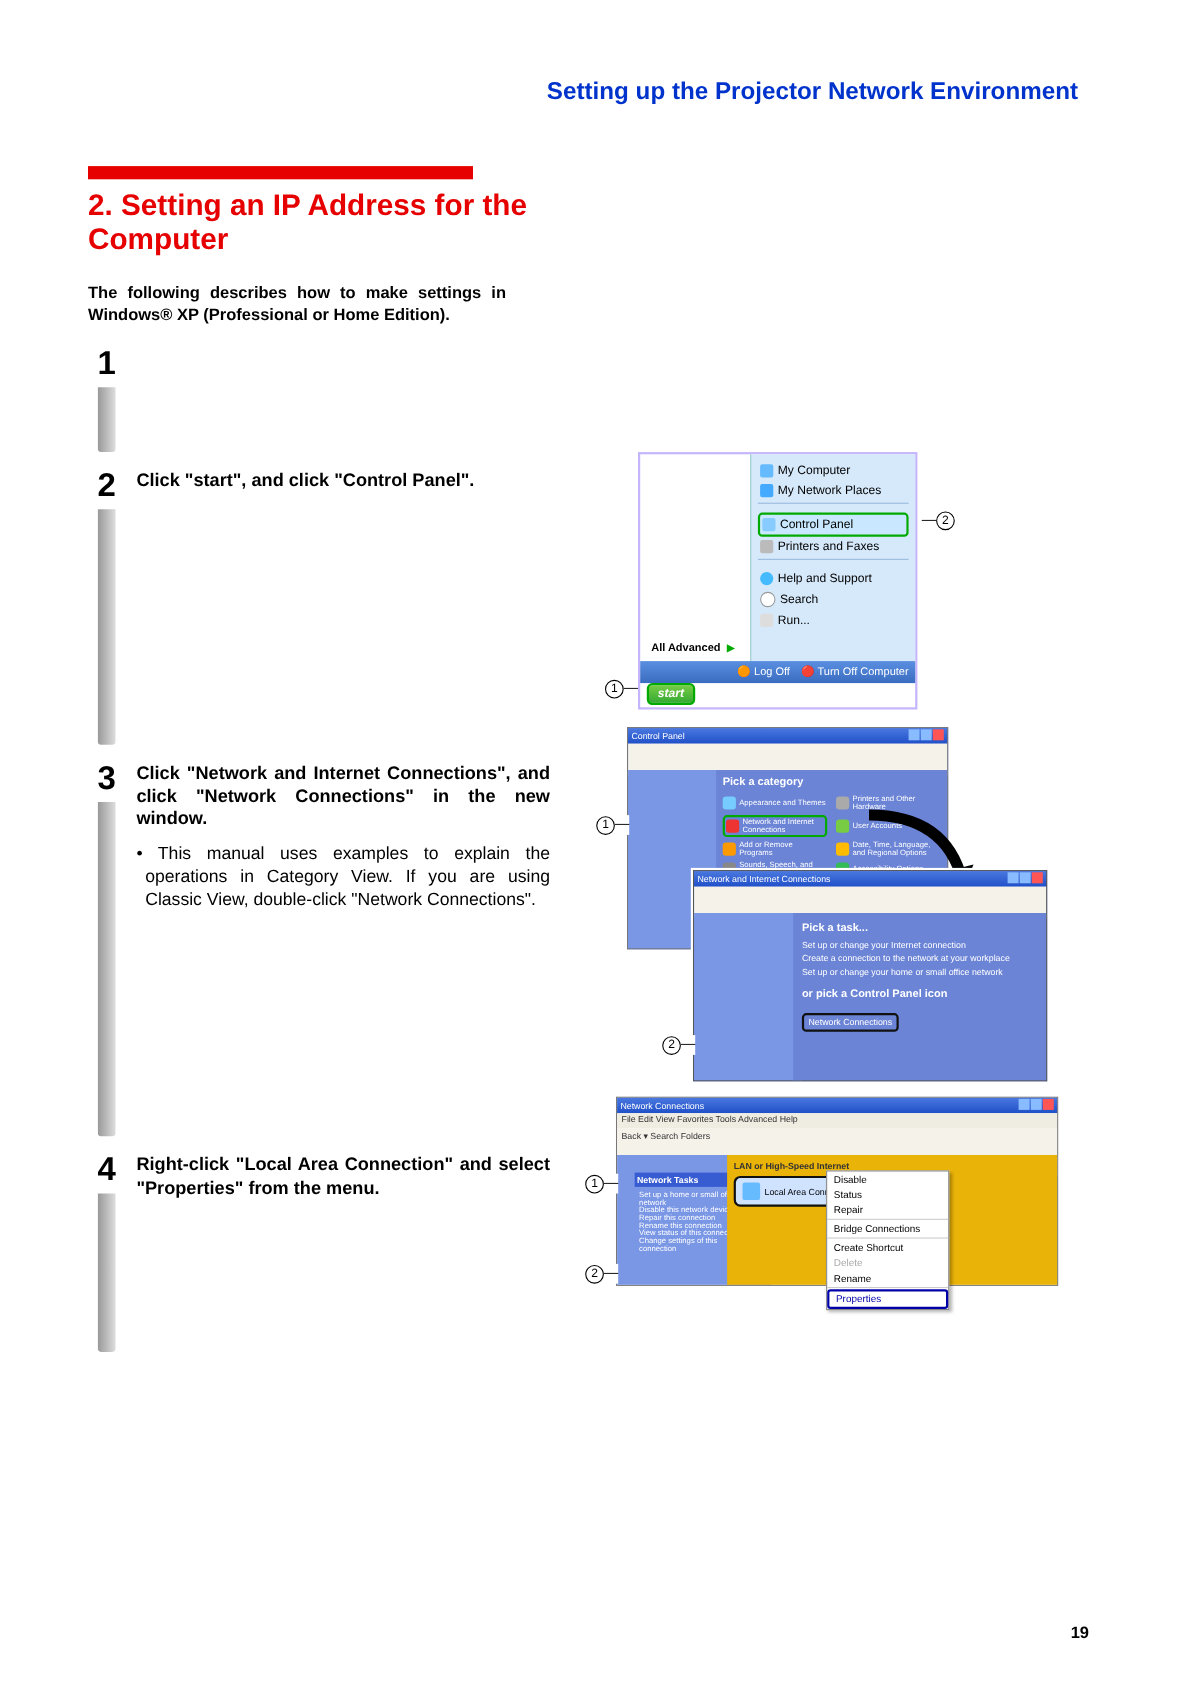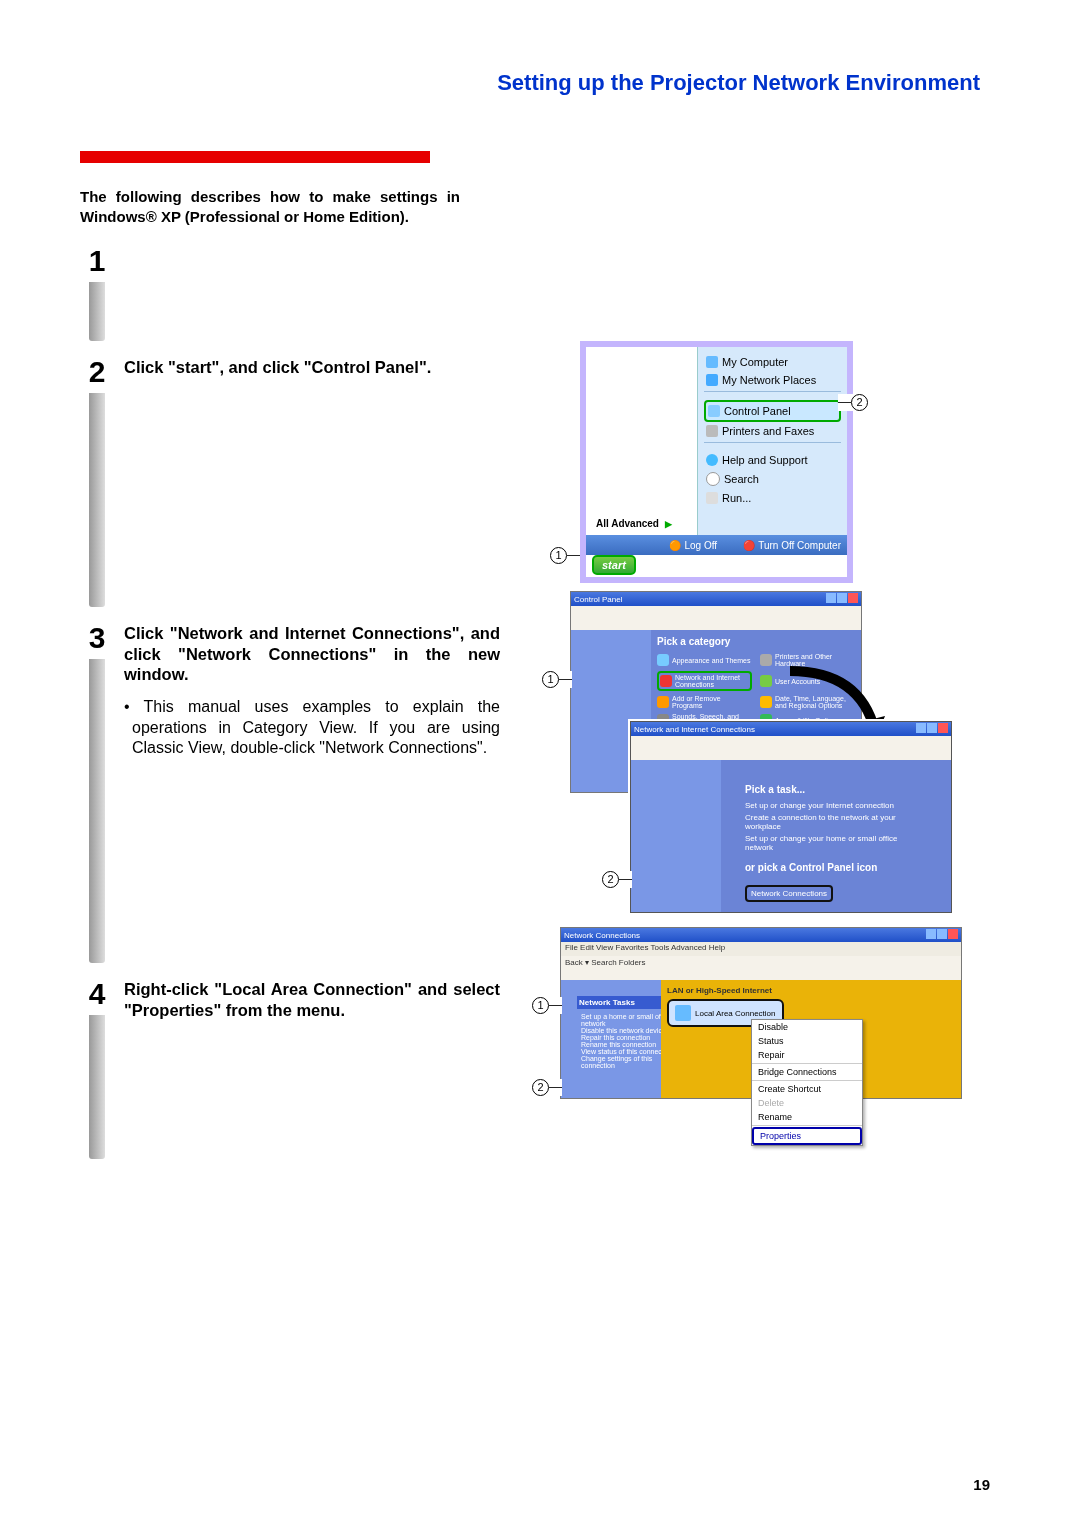--- a/index.html
+++ b/index.html
@@ -110,25 +110,24 @@
     border:1px solid #000;
     border-radius:50%;
     width:15px;height:15px;
     line-height:15px;
     text-align:center;
     font-size:11px;
   }
 
   
   .shot {
-    border:6px solid #c4b5fd;
+    border:2px solid #c4b5fd;
     background:#fff;
     position:relative;
     font-size:11px;
-    padding-left:11px;
   }
   .shot1 { width:250px; height:230px; margin-left:60px;}
   .shot1 .menu-right{
     position:absolute; right:0; top:0; width:150px; height:190px;
     background:#d6e9fb;
     border-left:1px solid #9cc;
     padding:6px;
     box-sizing:border-box;
   }
   .shot1 .menu-right div{ padding:3px 2px; display:flex; align-items:center; gap:4px;}
@@ -136,21 +135,21 @@
   .shot1 .allprog{
     position:absolute; left:10px; bottom:48px; font-weight:bold; font-size:10px;
   }
   .shot1 .allprog::after{
     content:"▶"; color:#0a0; margin-left:6px; font-size:9px;
   }
   .shot1 .bottombar{
     position:absolute; bottom:22px; left:0; right:0; height:20px;
     background:linear-gradient(#5a8fe0,#3a6cc0);
     color:#fff; font-size:10px;
-    display:flex; justify-content:flex-end; align-items:center; gap:26px; padding-right:6px;
+    display:flex; justify-content:flex-end; align-items:center; gap:10px; padding-right:6px;
   }
   .shot1 .startbtn{
     position:absolute; bottom:2px; left:6px;
     border:2px solid #0a0; border-radius:5px;
     padding:2px 8px;
     background:linear-gradient(#7c4,#3a3);
     color:#fff; font-weight:bold; font-style:italic; font-size:11px;
   }
   .mi-icon{width:12px;height:12px;display:inline-block;border-radius:2px;}
 
@@ -187,21 +186,21 @@
   .cat-icon{width:12px;height:12px;background:#f90;border-radius:3px;flex-shrink:0;}
 
   .shot2b{
     position:absolute; top:130px; left:100px;
     width:320px; height:190px;
     border:1px solid #555;
     background:#6b84d6; color:#fff; font-size:8px;
     box-shadow: -2px -2px 0 #fff;
   }
   .shot2b .side{position:absolute;left:0;top:38px;width:90px;bottom:0;background:#7a97e6;padding:4px;}
-  .shot2b .body{position:absolute;left:90px;right:0;top:38px;bottom:0;background:#6b84d6;padding:24px;}
+  .shot2b .body{position:absolute;left:90px;right:0;top:38px;bottom:0;background:#6b84d6;padding:8px;}
   .shot2b .pick{font-weight:bold;font-size:10px;margin-bottom:6px;}
   .shot2b .task{font-size:8px;margin:3px 0;}
   .shot2b .ncicon{
     border:2px solid #111; border-radius:4px; padding:2px 4px;
     display:inline-block; margin-top:6px;
   }
   .arrow2{
     position:absolute; top:70px; left:250px; width:110px; height:100px;
     pointer-events:none;
   }
@@ -226,41 +225,41 @@
   .shot3 .lac{
     border:2px solid #111; border-radius:6px; padding:4px 6px;
     display:inline-flex; gap:4px; align-items:center;
     background:#cfe3ff;
   }
   .shot3 .ctx{
     position:absolute; left:190px; top:66px;
     width:110px; background:#fff; border:1px solid #888;
     box-shadow:2px 2px 3px rgba(0,0,0,.3);
     font-size:9px;
-    margin-top:25px;
   }
   .shot3 .ctx div{padding:2px 6px;}
   .shot3 .ctx .sep{border-top:1px solid #ccc;margin:1px 0;padding:0;height:0;}
   .shot3 .ctx .props{border:2px solid #00a;border-radius:3px;color:#00a;}
   .shot3 .ctx .dim{color:#aaa;}
 
   .page-num{
     position:absolute;
     bottom:35px; right:90px;
     font-weight:bold; font-size:15px;
   }
   .winbtns span{display:inline-block;width:10px;height:10px;margin-left:1px;}
 </style>
 </head>
 <body>
 
 <div class="page">
   <div class="header-title">Setting up the Projector Network Environment</div>
 
   <div class="red-bar"></div>
+  <div class="section-title">2. Setting an IP Address for the Computer</div>
   <div class="intro">The following describes how to make settings in Windows® XP (Professional or Home Edition).</div>
 
   <div class="columns">
     <div class="left-col">
 
       <div class="step" style="min-height:95px;">
         <div class="step-num-wrap">
           <div class="step-num">1</div>
           <div class="step-tail"></div>
         </div>

